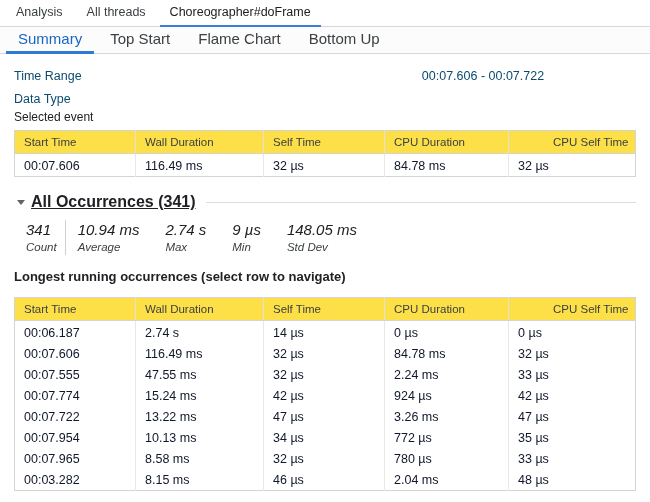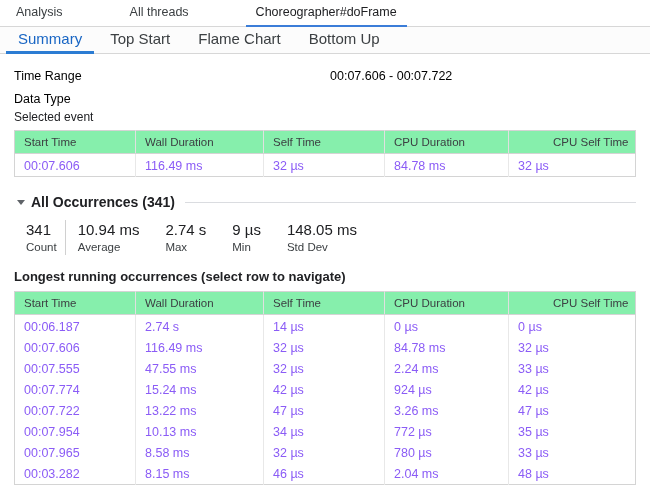--- a/index.html
+++ b/index.html
@@ -18,21 +18,20 @@
 
   
   .tabbar-top {
     display: flex;
     align-items: flex-end;
     height: 27px;
     background: #ffffff;
     border-bottom: 1px solid #d7d7d7;
     padding-left: 4px;
     box-sizing: border-box;
-    gap: 43px;
   }
   .tab-top {
     position: relative;
     padding: 4px 12px 6px 12px;
     font-size: 12.5px;
     color: #3c4043;
     line-height: 16px;
     cursor: default;
     white-space: nowrap;
   }
@@ -89,28 +88,29 @@
 
   
   .info-block {
     padding-top: 10px;
   }
   .info-row {
     display: flex;
     height: 23px;
     align-items: center;
     font-size: 12.5px;
-    color: #000000;
+    color: #0c4a6e;
   }
   .info-key {
     width: 316px;
     flex: 0 0 316px;
   }
   .info-val {
     flex: 1;
+    text-align: center;
   }
 
   
   .section-title {
     font-size: 12px;
     color: #202124;
     margin-bottom: 6px;
   }
 
   
@@ -122,28 +122,28 @@
     background: #ffffff;
   }
   table.grid th {
     text-align: left;
     font-weight: normal;
     font-size: 11.5px;
     color: #3c4043;
     padding: 5px 0 5px 9px;
     border-right: 1px solid #e0e0e0;
     border-bottom: 1px solid #d4d4d4;
-    background: #86efac;
+    background: #fde047;
     white-space: nowrap;
     overflow: hidden;
   }
   table.grid th:last-child { border-right: none; padding-left: 44px; }
   table.grid td {
     font-size: 12.5px;
-    color: #8b5cf6;
+    color: #0f172a;
     padding: 2px 0 2px 9px;
     border-right: 1px solid #e8e8e8;
     white-space: nowrap;
     overflow: hidden;
     height: 17px;
   }
   table.grid td:last-child { border-right: none; }
   table.grid tbody tr:first-child td { padding-top: 3px; }
 
   
@@ -166,45 +166,47 @@
     width: 0;
     height: 0;
     border-left: 4.5px solid transparent;
     border-right: 4.5px solid transparent;
     border-top: 5.5px solid #5f6368;
     margin-right: 6px;
     margin-left: 3px;
     flex: 0 0 auto;
   }
   .disclosure-label {
-    font-size: 14px;
+    font-size: 16px;
     font-weight: bold;
     color: #202124;
     white-space: nowrap;
     flex: 0 0 auto;
+    text-decoration: underline;
   }
   .disclosure-rule {
     flex: 1;
     height: 1px;
     background: #dadce0;
     margin-left: 10px;
   }
 
   
   .stats {
     display: flex;
     align-items: flex-start;
     margin-top: 10px;
     padding-left: 6px;
   }
   .stat {
     display: flex;
     flex-direction: column;
     padding-right: 14px;
     padding-left: 12px;
+    font-style: italic;
   }
   .stat:first-child { padding-left: 6px; }
   .stat.divider-right {
     border-right: 1px solid #d0d0d0;
     padding-right: 8px;
   }
   .stat-value {
     font-size: 15px;
     color: #202124;
     line-height: 19px;
@@ -215,21 +217,21 @@
     color: #3c4043;
     line-height: 16px;
     white-space: nowrap;
   }
 
   .longest-title {
     font-size: 13px;
     font-weight: bold;
     color: #202124;
     margin-top: 14px;
-    margin-bottom: 7px;
+    margin-bottom: 13px;
   }
 </style>
 </head>
 <body>
 
 <div>
 
   <div class="tabbar-top" id="top-tabs">
       <div class="tab-top">Analysis</div>
       <div class="tab-top">All threads</div>

